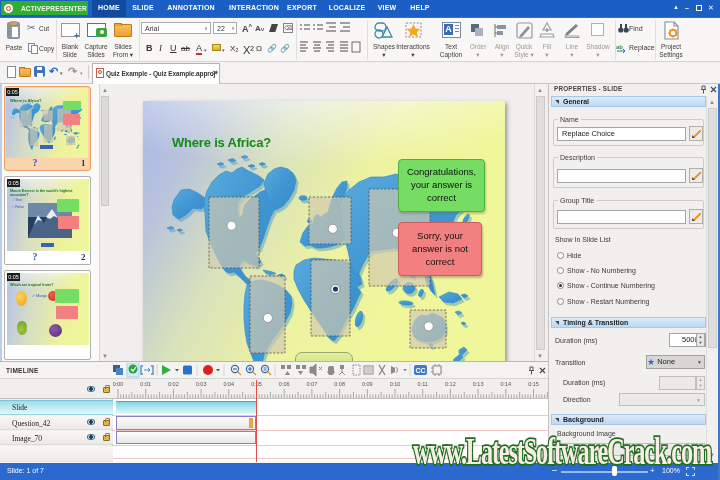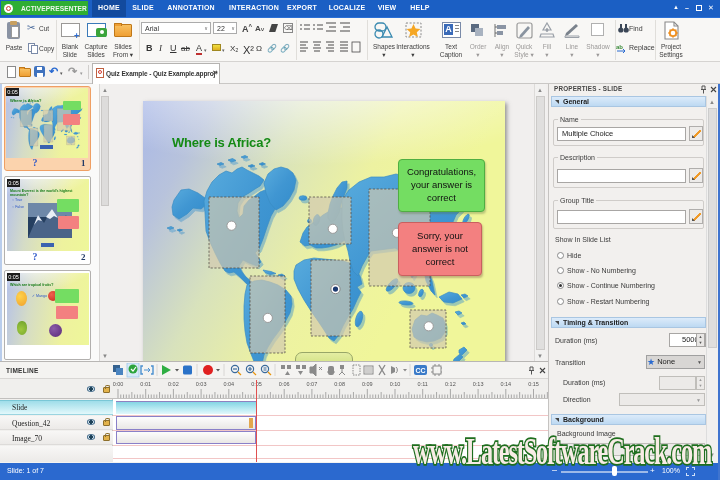--- a/index.html
+++ b/index.html
@@ -378,21 +378,21 @@
     <path d="M2,1 h3 v3.5 h-3 Z M1,4.5 h5 M3.5,4.5 v4" stroke="#555" fill="none" stroke-width="1"></path>
   </svg>
 <svg class="abs" style="left:710px;top:86px" width="7" height="7" viewBox="0 0 7 7">
     <path d="M1,1 L6,6 M6,1 L1,6" stroke="#444" stroke-width="1.1"></path>
   </svg>
 <div class="sect" style="top:96px">General</div>
 
 <div class="fset" style="top:119px;height:27px">
     <span class="flg">Name</span>
   </div>
-<div class="inp" style="left:557px;top:127px;width:129px;height:14px;font-size:7.5px;color:#222;line-height:12px;padding-left:4px">Multiple Choice</div>
+<div class="inp" style="left:557px;top:127px;width:129px;height:14px;font-size:7.5px;color:#222;line-height:12px;padding-left:4px">Replace Choice</div>
 <div class="ebtn" style="left:689px;top:126px"></div>
 <div class="fset" style="top:157px;height:31px">
     <span class="flg">Description</span>
   </div>
 <div class="inp" style="left:557px;top:169px;width:129px;height:14px"></div>
 <div class="ebtn" style="left:689px;top:168px"></div>
 <div class="fset" style="top:200px;height:29px">
     <span class="flg">Group Title</span>
   </div>
 <div class="inp" style="left:557px;top:210px;width:129px;height:14px"></div>

